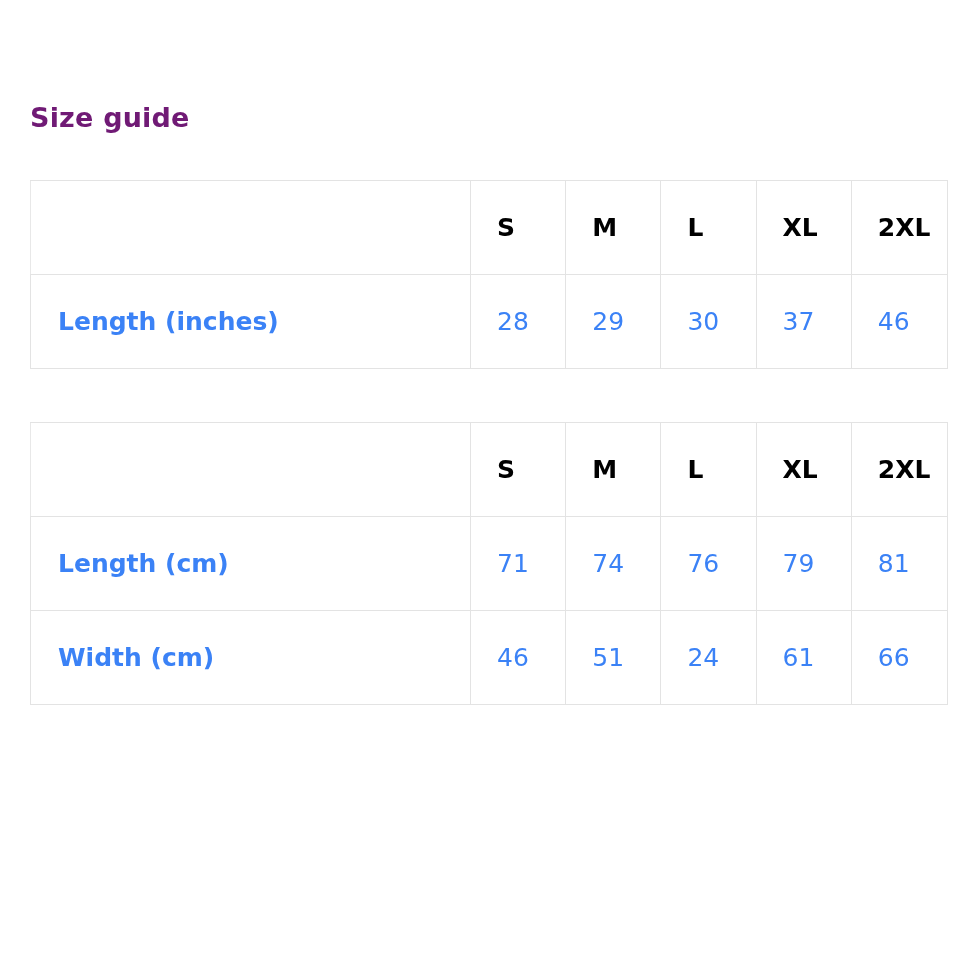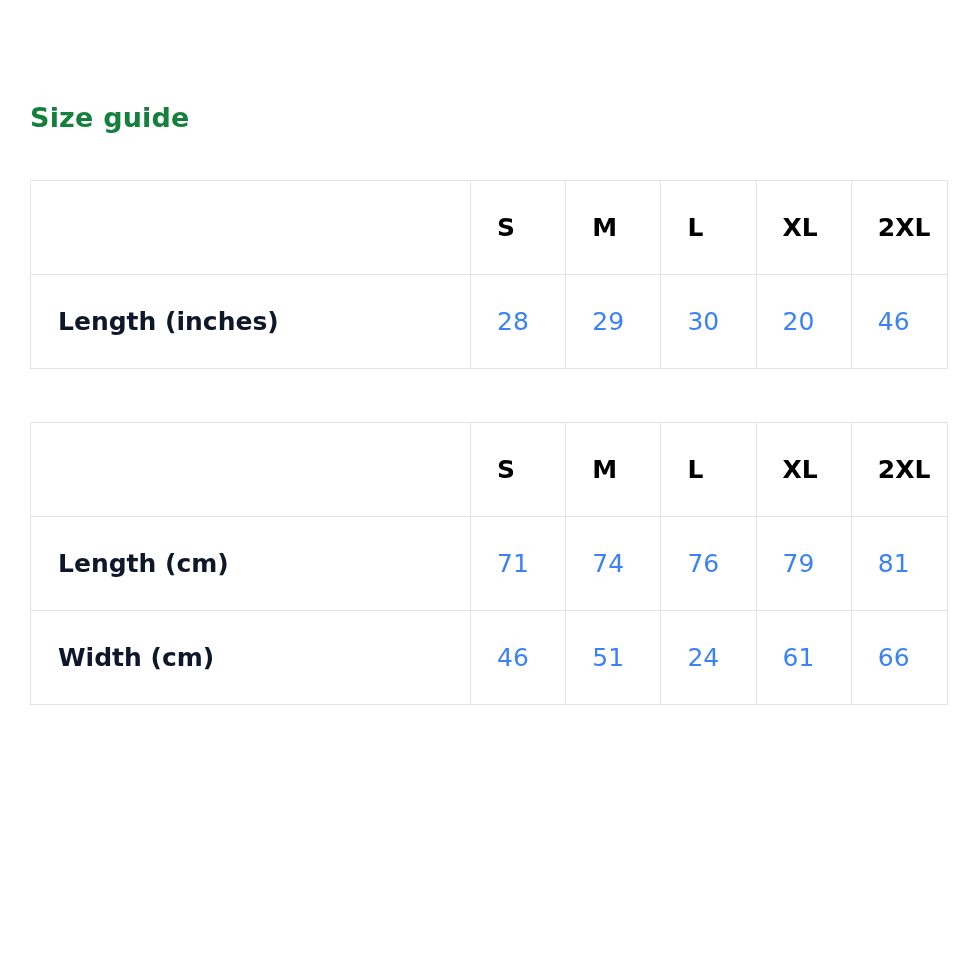--- a/index.html
+++ b/index.html
@@ -18,21 +18,21 @@
     position: relative;
     width: 975px;
     height: 975px;
     box-sizing: border-box;
     padding: 0 30px;
   }
   .title {
     font-size: 27px;
     font-weight: bold;
     letter-spacing: 0.2px;
-    color: #15803d;
+    color: #701a75;
     margin: 0;
     padding-top: 103px;
     padding-bottom: 0;
     line-height: 1.1;
   }
   .size-table {
     border-collapse: collapse;
     width: 918px;
     table-layout: fixed;
     margin: 0;
@@ -59,21 +59,21 @@
     border-left: 1px solid #e8e8e8;
   }
   .size-table th.size-head {
     font-weight: bold;
     font-size: 25px;
     color: #000000;
   }
   .size-table td.row-label {
     font-weight: bold;
     font-size: 25px;
-    color: #0f172a;
+    color: #3b82f6;
     padding-left: 27px;
   }
   .size-table td.value {
     padding-left: 26px;
   }
 </style>
 </head>
 <body>
 
 <div class="page">
@@ -98,21 +98,21 @@
         <th class="size-head">XL</th>
         <th class="size-head">2XL</th>
       </tr>
     </thead>
     <tbody>
       <tr>
         <td class="row-label">Length (inches)</td>
         <td class="value">28</td>
         <td class="value">29</td>
         <td class="value">30</td>
-        <td class="value">20</td>
+        <td class="value">37</td>
         <td class="value">46</td>
       </tr>
     </tbody>
   </table>
 
   <table class="size-table second">
     <colgroup>
       <col class="label-col">
       <col class="val-col">
       <col class="val-col">

